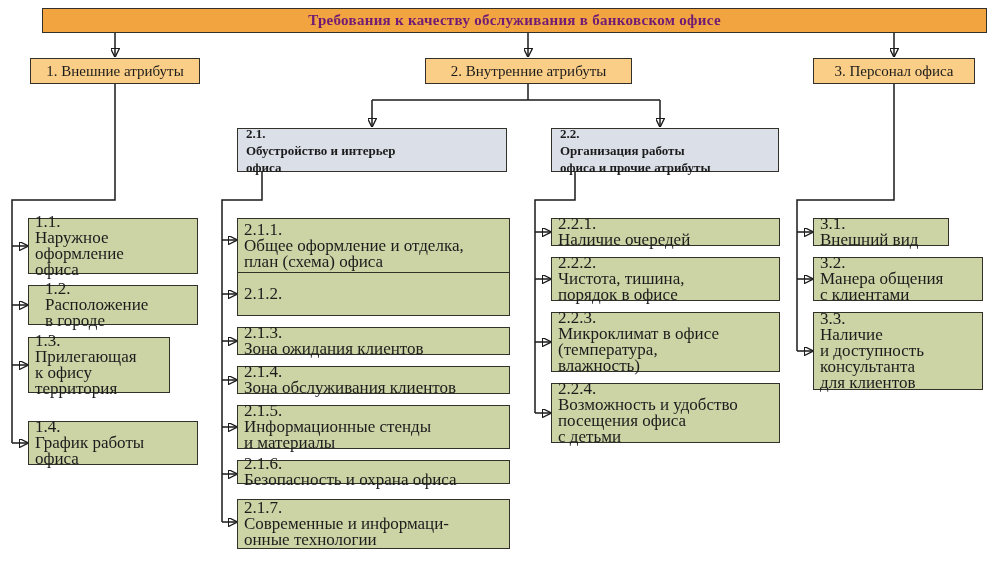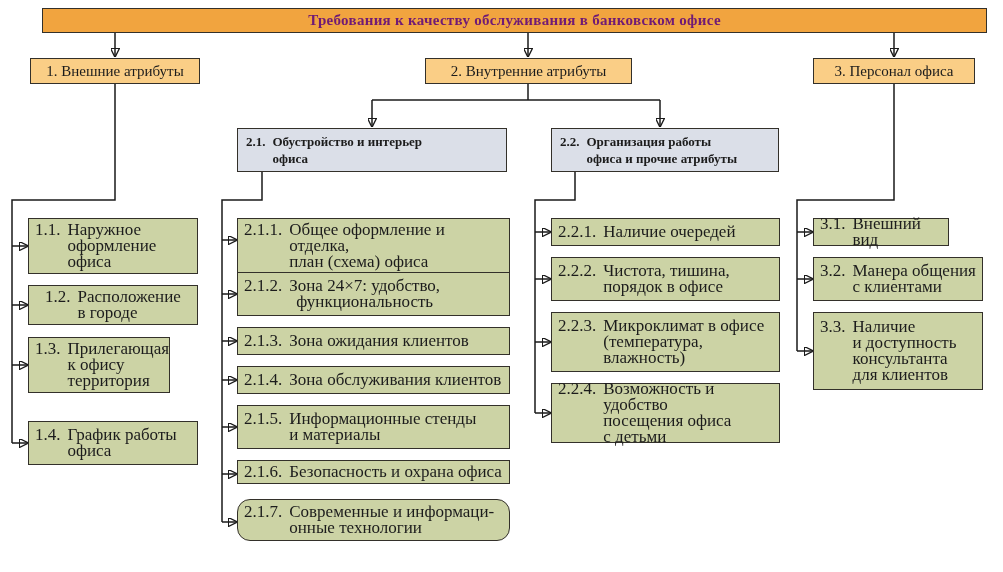--- a/index.html
+++ b/index.html
@@ -10,21 +10,21 @@
   .links path { fill:none; stroke:#1a1a1a; stroke-width:1.5px; }
   .box { position:absolute; border:1px solid #33302a; }
   .title-bar { background:var(--title-bg,#f1a43f); color:#701a75; font-weight:bold; font-size:15px;
                display:flex; align-items:center; justify-content:center; letter-spacing:.3px;margin-left:12px; }
   .branch { background:var(--branch-bg,#face86); font-weight:normal; font-size:15px;
             display:flex; align-items:center; justify-content:center; }
   .sub { background:var(--sub-bg,#dbdfe8); font-weight:bold; font-size:13px;
          display:flex; align-items:center; padding:3px 8px; line-height:17px; }
   .leaf { background:var(--leaf-bg,#ccd3a5); font-size:17px;
           display:flex; align-items:center; padding:3px 6px; line-height:16px; }
-  .row { display:flex; align-items:flex-start; }
+  .row { display:flex; align-items:flex-start;flex-direction:column; }
   .num { flex:none; margin-right:7px; }
   .txt { white-space:pre-line; }
 </style>
 </head>
 <body>
 
 <div class="canvas">
 
   <svg class="links" viewBox="0 0 1003 572" xmlns="http://www.w3.org/2000/svg" aria-hidden="true">
     <defs>
@@ -136,22 +136,20 @@
   <div class="box leaf" style="left:237px; top:218px; width:273px; height:56px;">
     <div class="row">
       <span class="num">2.1.1.</span>
       <span class="txt">Общее оформление и отделка,
 план (схема) офиса</span>
     </div>
   </div>
   <div class="box leaf" style="left:237px; top:272px; width:273px; height:44px;text-align:center;">
     <div class="row">
       <span class="num">2.1.2.</span>
-      <span class="txt">Зона 24×7: удобство,
-функциональность</span>
     </div>
   </div>
   <div class="box leaf" style="left:237px; top:327px; width:273px; height:28px;">
     <div class="row">
       <span class="num">2.1.3.</span>
       <span class="txt">Зона ожидания клиентов</span>
     </div>
   </div>
   <div class="box leaf" style="left:237px; top:366px; width:273px; height:28px;">
     <div class="row">
@@ -165,21 +163,21 @@
       <span class="txt">Информационные стенды
 и материалы</span>
     </div>
   </div>
   <div class="box leaf" style="left:237px; top:460px; width:273px; height:24px;">
     <div class="row">
       <span class="num">2.1.6.</span>
       <span class="txt">Безопасность и охрана офиса</span>
     </div>
   </div>
-  <div class="box leaf" style="left:237px; top:499px; width:273px; height:42px;border-radius:13px;">
+  <div class="box leaf" style="left:237px; top:499px; width:273px; height:50px;">
     <div class="row">
       <span class="num">2.1.7.</span>
       <span class="txt">Современные и информаци-
 онные технологии</span>
     </div>
   </div>
 
   <div class="box leaf" style="left:551px; top:218px; width:229px; height:28px;">
     <div class="row">
       <span class="num">2.2.1.</span>

